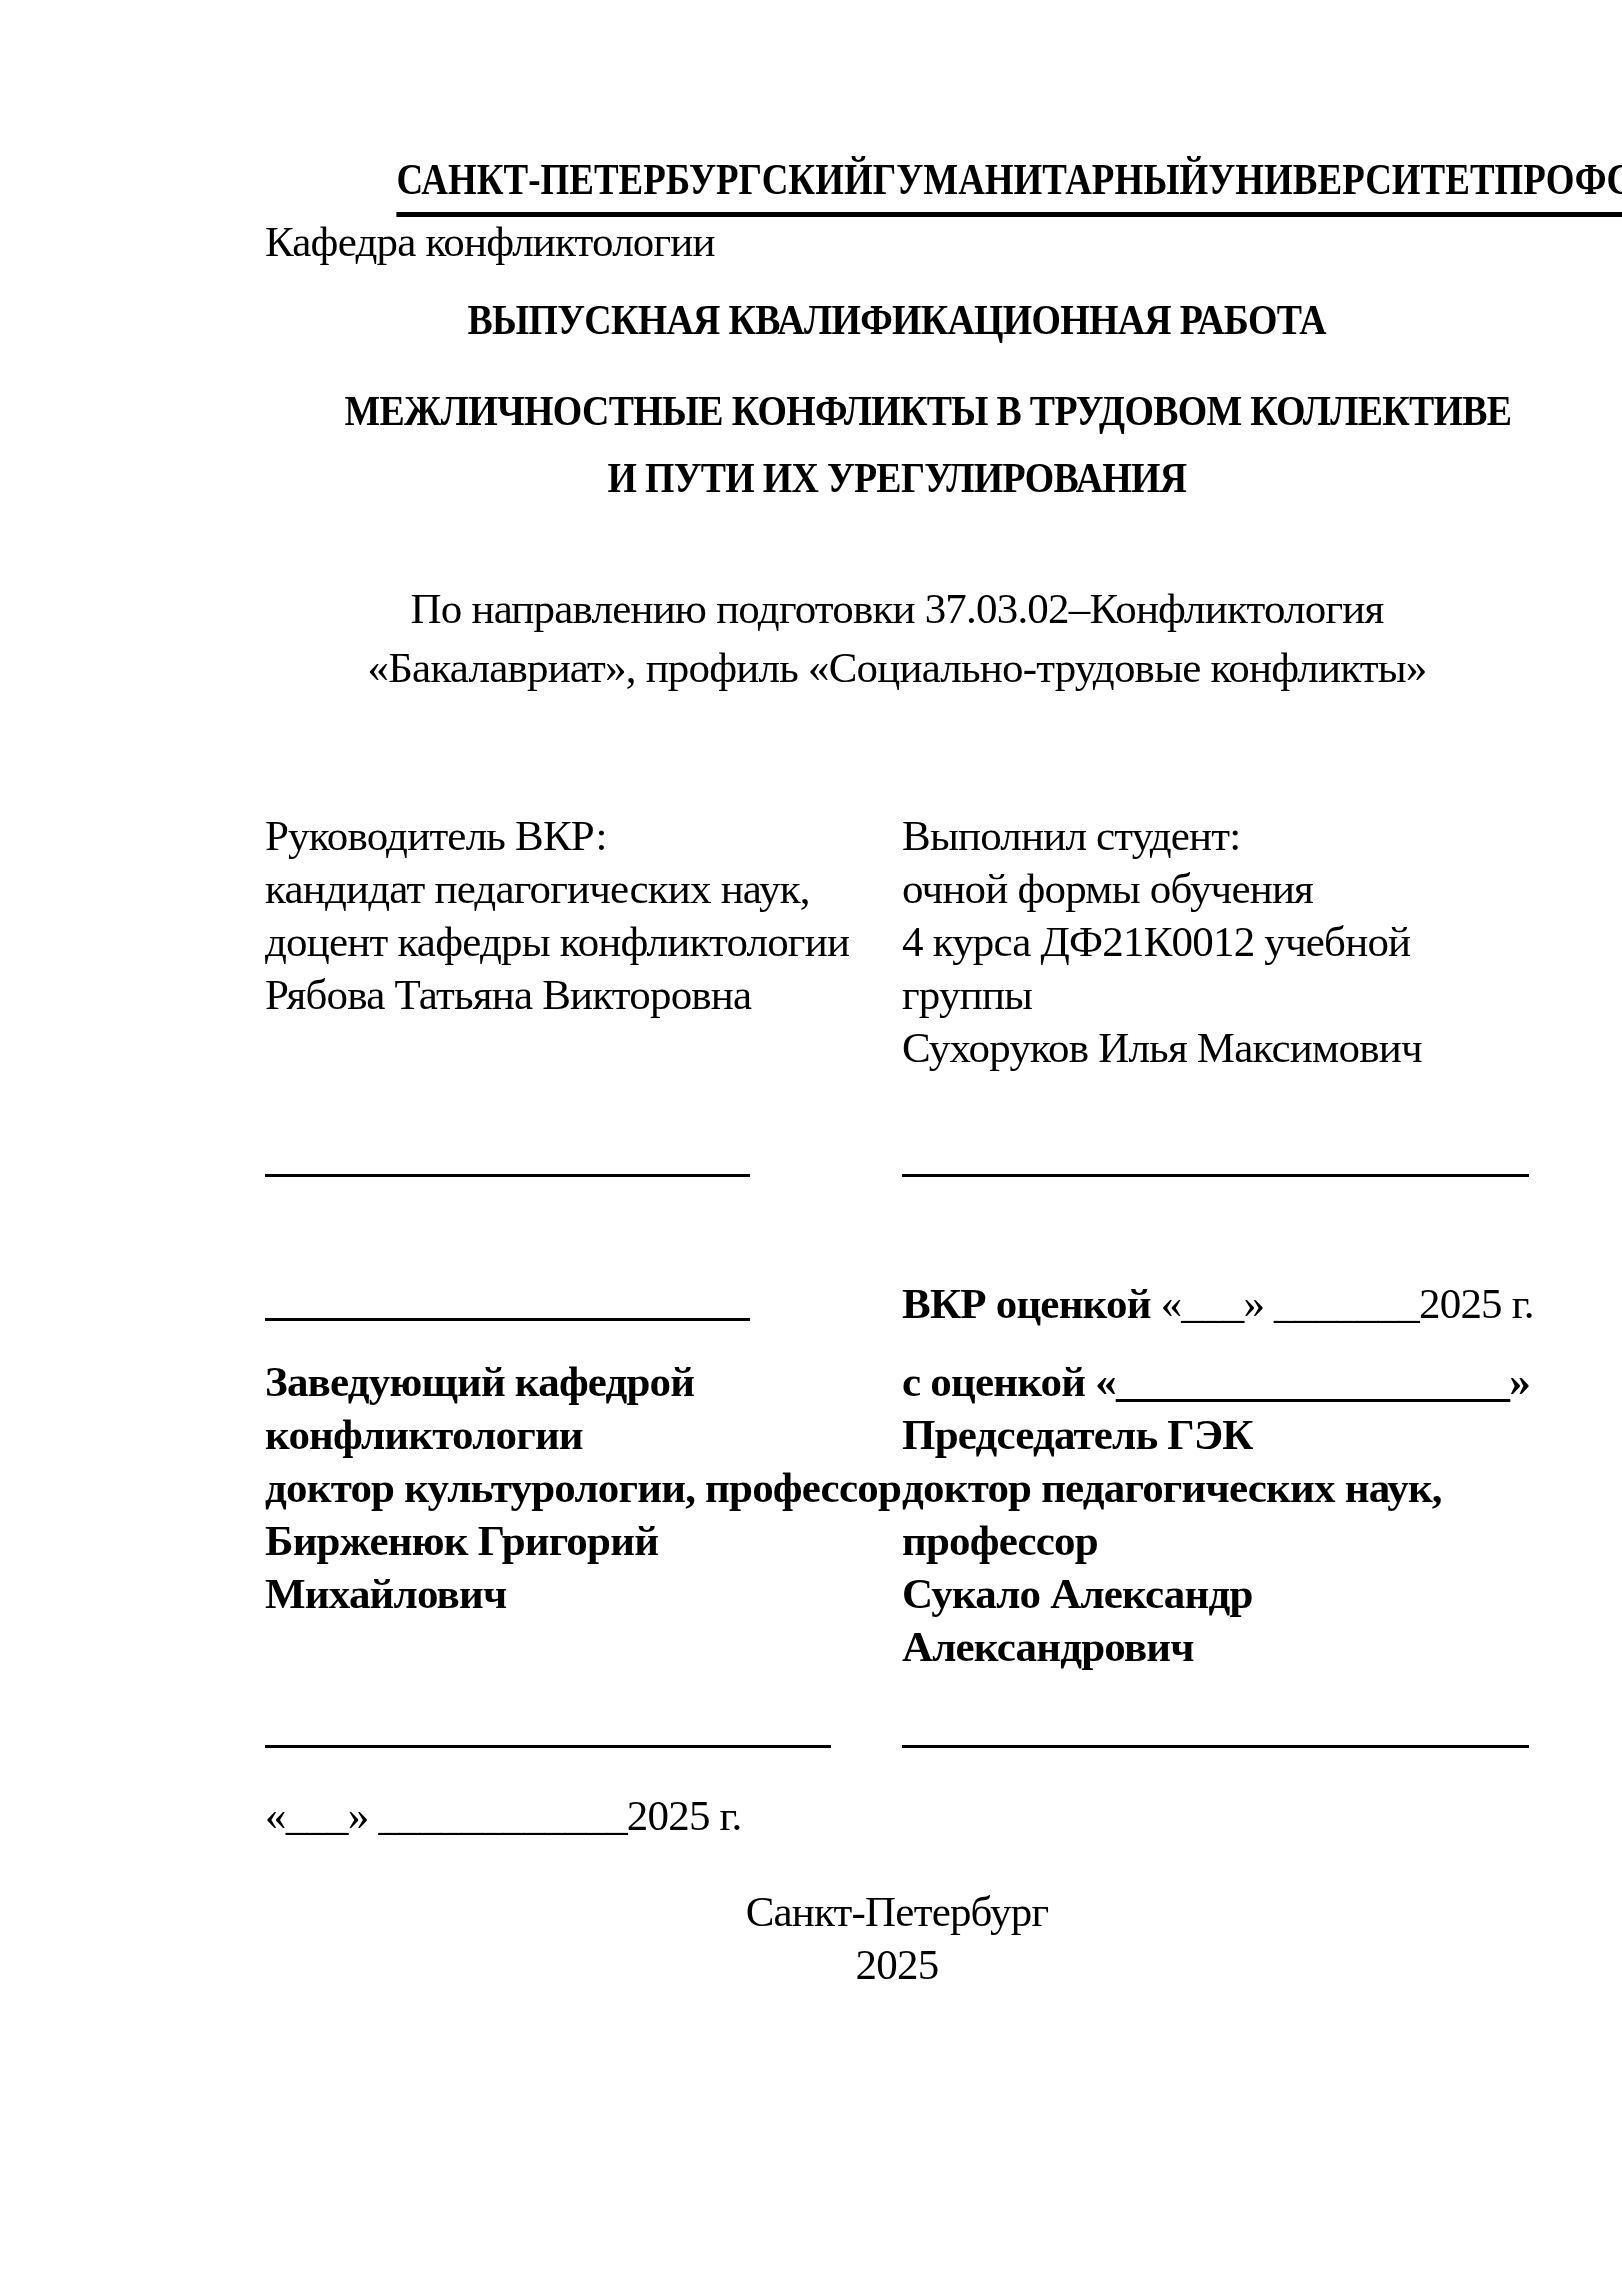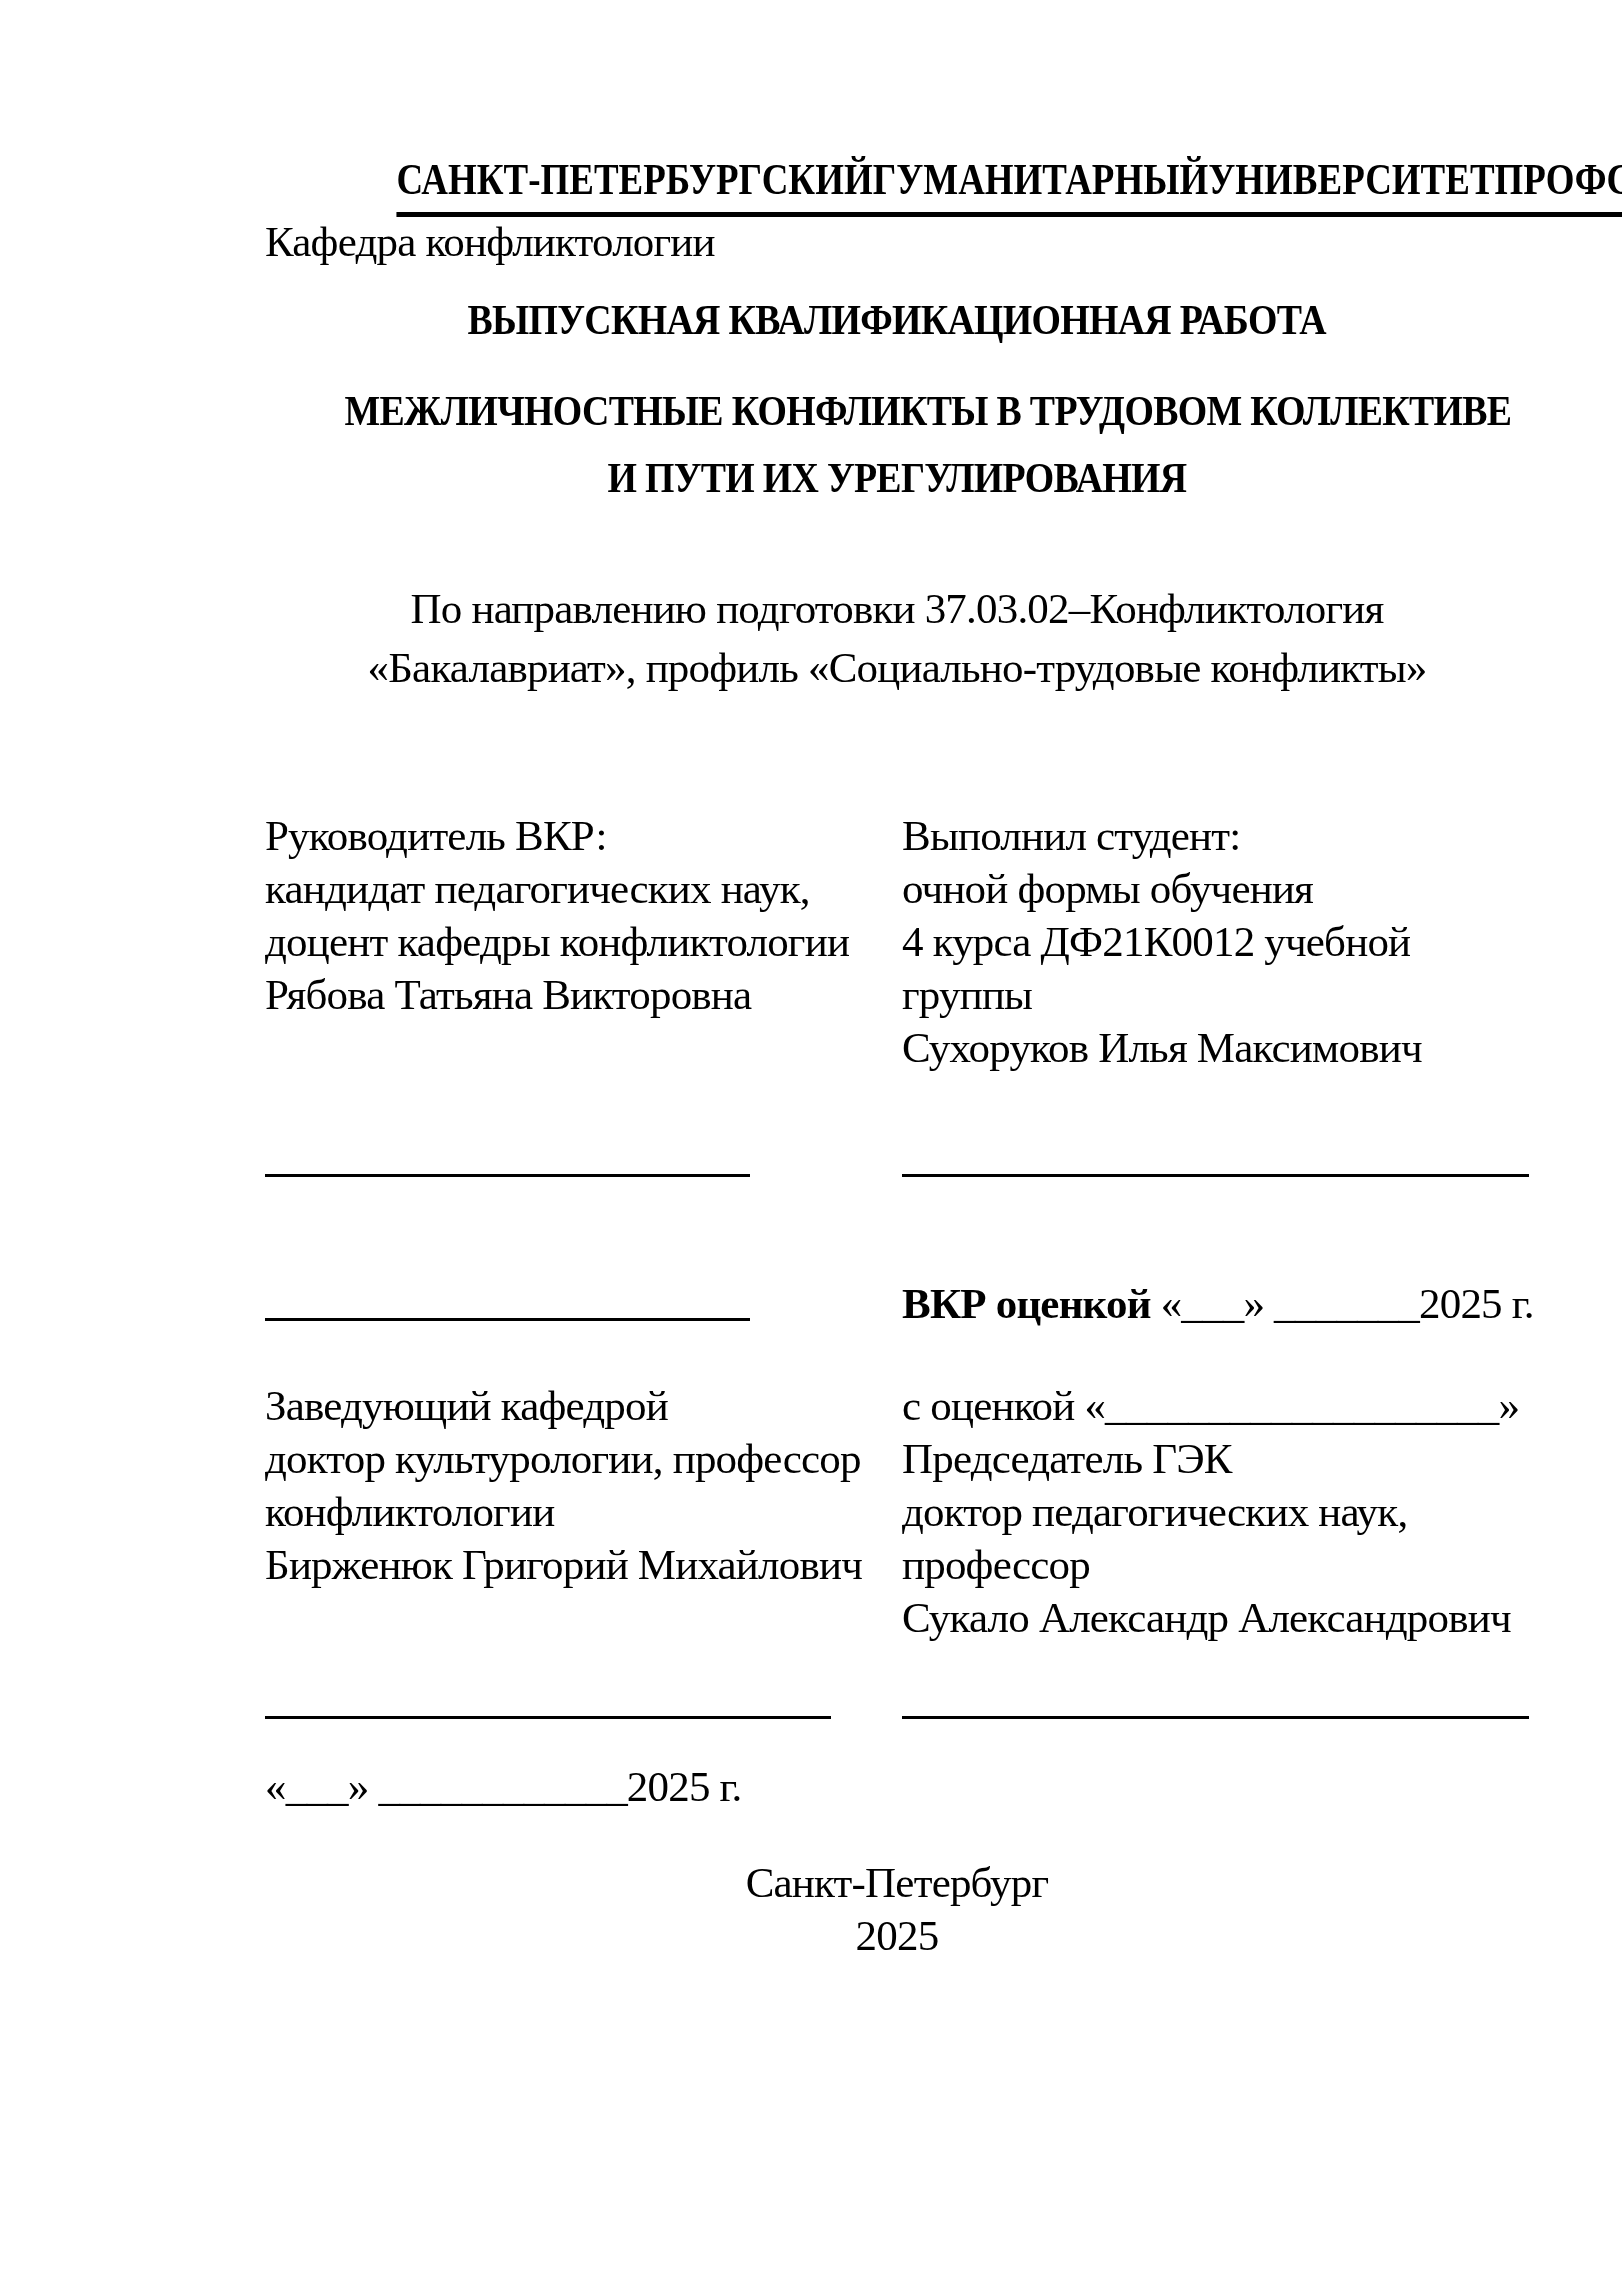--- a/index.html
+++ b/index.html
@@ -56,21 +56,21 @@
   .people { margin-top:112px; }
 
   .sig-line { border-bottom:3.9px solid #000; height:0; }
   .w618 { width:485px; }
   .w721 { width:566px; }
   .wfull{ width:100%; }
 
   .sigrow1 { margin-top:100px; }
   .defense-row { margin-top:100px; }
   .defense-row .left-line { margin-top:41px; }
-  .head-block { margin-top:49px; }
+  .head-block { margin-top:25px;font-weight:bold; }
   .siglong { margin-top:72px; }
   .date-row { margin-top:41px; }
   .city-block { margin-top:43px; }
 </style>
 </head>
 <body>
 
 <div class="page">
 
   <div class="center">
@@ -129,22 +129,22 @@
       <div class="sig-line w618 left-line"></div>
     </div>
     <div class="nowrap">
       <span class="bold">ВКР оценкой</span><span> «___» _______2025 г.</span>
     </div>
   </div>
 
   <div class="cols head-block">
     <div>
       <div>Заведующий кафедрой</div>
+      <div>конфликтологии</div>
       <div>доктор культурологии, профессор</div>
-      <div>конфликтологии</div>
       <div>Бирженюк Григорий Михайлович</div>
     </div>
     <div>
       <div class="nowrap">с оценкой «___________________»</div>
       <div>Председатель ГЭК</div>
       <div>доктор педагогических наук,</div>
       <div>профессор</div>
       <div>Сукало Александр Александрович</div>
     </div>
   </div>

